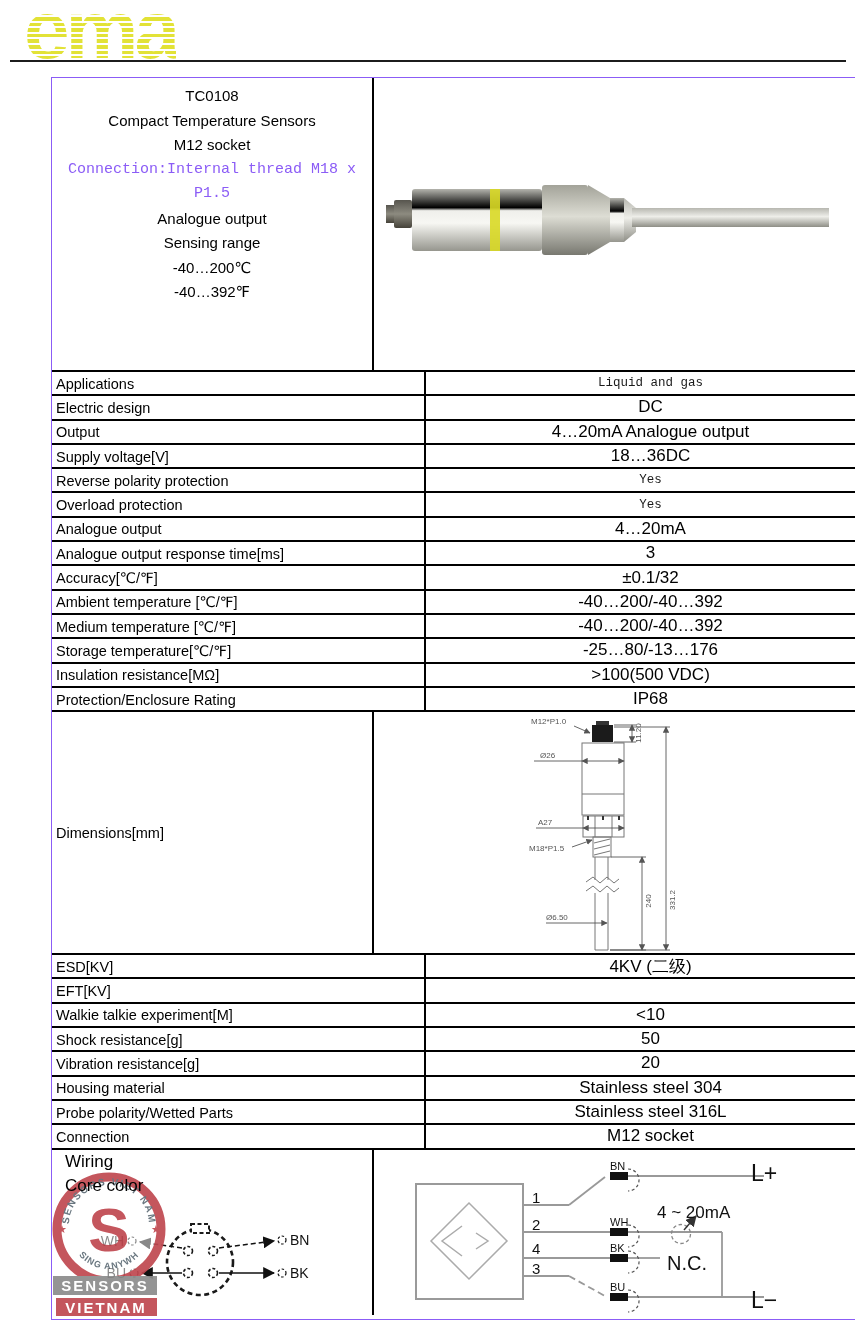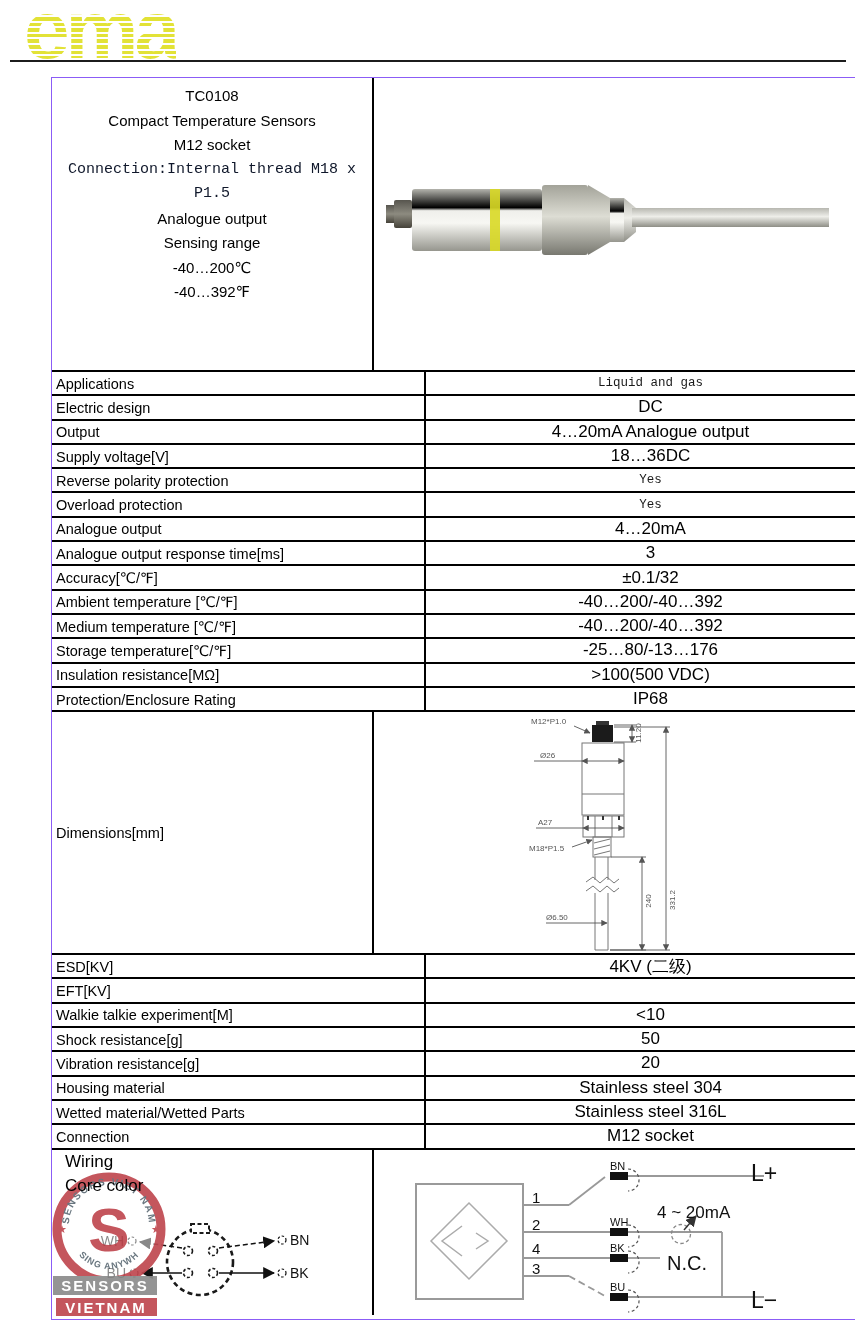--- a/index.html
+++ b/index.html
@@ -14,21 +14,21 @@
   
   .table{position:absolute;left:15px;top:77px;width:825px;height:1243px;
          border:1px solid #8b5cf6;box-sizing:border-box;overflow:hidden;background:#fff;margin-left:36px;}
   .trow{display:flex;box-sizing:border-box;}
   .bt{border-top:2px solid #000;}
   .cleft{width:322px;border-right:2px solid #000;box-sizing:border-box;position:relative;}
   .cright{flex:1;position:relative;box-sizing:border-box;}
   .row-header{height:292px;}
   .hdr-lines{padding-top:6px;text-align:center;}
   .hdr-lines div{line-height:24.5px;font-size:15px;}
-  .hdr-conn{font-family:"Liberation Mono","DejaVu Sans Mono",monospace;font-size:12.5px;color:#0f172a;}
+  .hdr-conn{font-family:"Liberation Mono","DejaVu Sans Mono",monospace;font-size:12.5px;color:#8b5cf6;}
   .spec-row{display:flex;height:24.3px;border-top:2px solid #000;box-sizing:border-box;}
   .spec-row .lbl{width:374px;border-right:2px solid #000;box-sizing:border-box;
                  font-size:14.5px;padding:1px 0 0 4px;white-space:nowrap;display:flex;align-items:center;}
   .spec-row .val{flex:1;display:flex;align-items:center;justify-content:center;
                  font-size:17px;text-align:center;}
   .spec-row .val.serif{font-family:"Liberation Mono","DejaVu Sans Mono",monospace;font-size:12.5px;color:#1a1a1a;}
   .row-dim{height:243px;}
   .row-dim .cleft{display:flex;align-items:center;padding-left:4px;font-size:14.5px;}
   .row-wiring{height:167px;}
   .wlabel{position:absolute;left:13px;font-size:17px;z-index:6;}
@@ -243,21 +243,21 @@
         </div>
         <div class="spec-row">
           <div class="lbl">Vibration resistance[g]</div>
           <div class="val">20</div>
         </div>
         <div class="spec-row">
           <div class="lbl">Housing material</div>
           <div class="val">Stainless steel 304</div>
         </div>
         <div class="spec-row">
-          <div class="lbl">Wetted material/Wetted Parts</div>
+          <div class="lbl">Probe polarity/Wetted Parts</div>
           <div class="val">Stainless steel 316L</div>
         </div>
         <div class="spec-row">
           <div class="lbl">Connection</div>
           <div class="val">M12 socket</div>
         </div>
       </div>
 
     <div class="trow row-wiring bt">
       <div class="cleft">

